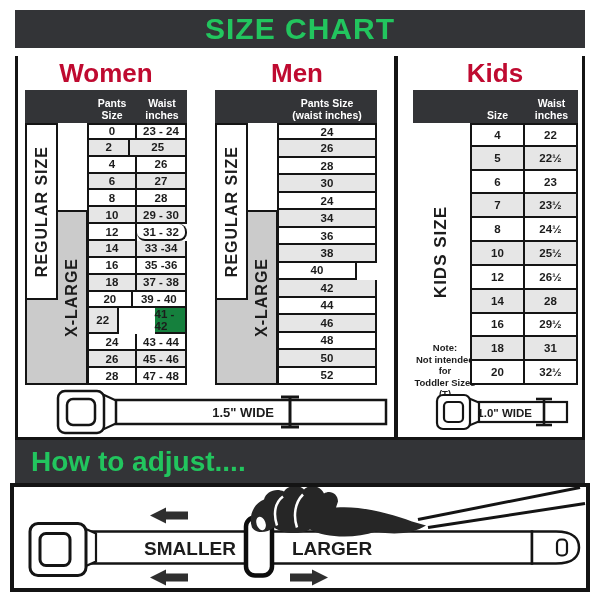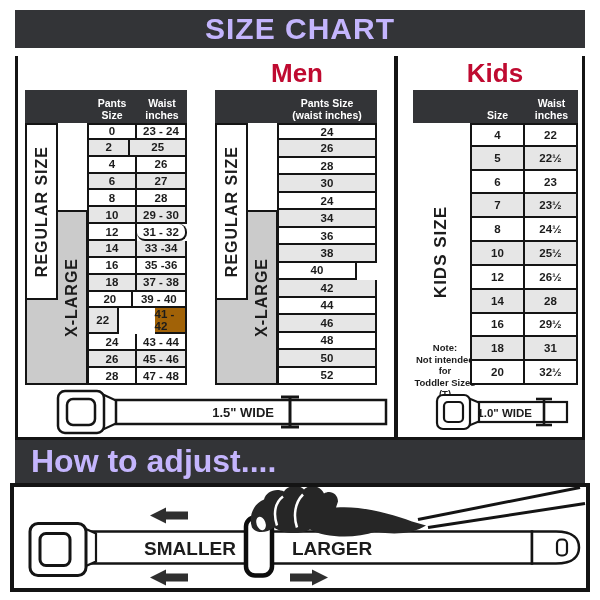--- a/index.html
+++ b/index.html
@@ -1,21 +1,21 @@
 <!DOCTYPE html>
 <html><head>
 <meta charset="utf-8">
 <style>
   html,body{margin:0;padding:0;background:#fff;}
   .page{position:relative;width:600px;height:600px;background:#fff;overflow:hidden;
         font-family:"Liberation Sans",sans-serif;font-weight:700;color:#1c1c1c;}
   .abs{position:absolute;box-sizing:border-box;}
-  .darkbar{background:#333437;color:#c4b5fd;display:flex;align-items:center;}
+  .darkbar{background:#333437;color:#22c55e;display:flex;align-items:center;}
   .main-title{justify-content:center;font-size:30px;letter-spacing:1px;}
-  .adjust-title{font-size:32px;padding-left:16px;}
+  .adjust-title{font-size:28px;padding-left:16px;}
   .panel{background:#fff;border:3px solid #141414;border-top:none;}
   .col-title{color:#bf0a30;font-size:26px;text-align:center;line-height:28px;}
   .thead{background:#333437;color:#fff;}
   .thead span{position:absolute;bottom:2px;text-align:center;font-size:10.5px;line-height:11.5px;white-space:pre-line;}
   .rows{display:flex;flex-direction:column;}
   .trow{flex:1;display:flex;}
   .tcell{box-sizing:border-box;display:flex;align-items:center;justify-content:center;
          border:2px solid #141414;border-top:none;font-size:11.5px;}
   .tcell + .tcell{border-left:none;}
   .trow:first-child .tcell{border-top:2px solid #141414;}
@@ -30,20 +30,21 @@
 <body>
 
 <div class="page">
 
   <div class="abs darkbar main-title" style="left:15px;top:10px;width:570px;height:38px;">SIZE CHART</div>
 
   <div class="abs panel" style="left:15px;top:56px;width:383px;height:384px;border-right-width:4px;"></div>
 
   <div class="abs panel" style="left:398px;top:56px;width:187px;height:384px;border-left:none;"></div>
 
+  <div class="abs col-title" style="left:25px;top:59px;width:162px;">Women</div>
   <div class="abs col-title" style="left:215px;top:59px;width:164px;">Men</div>
   <div class="abs col-title" style="left:410px;top:59px;width:170px;">Kids</div>
 
   <div class="abs" style="left:25px;top:90px;width:162px;height:295px;">
     <div class="abs thead" style="left:0;top:0;width:162px;height:33px;">
       <span style="left:62px;width:50px;">Pants Size</span>
       <span style="left:112px;width:50px;">Waist
 inches</span>
     </div>
     <div class="abs" style="left:0;top:120px;width:63px;height:175px;background:#cbcbcb;border:2px solid #141414;"></div>
@@ -93,21 +94,21 @@
         <div class="trow">
           <div class="tcell" style="width: 50px; background: rgb(230, 230, 230);">18</div>
           <div class="tcell" style="width: 50px; background: rgb(230, 230, 230);">37 - 38</div>
         </div>
         <div class="trow">
           <div class="tcell" style="width: 50px; background: rgb(255, 255, 255);">20</div>
           <div class="tcell" style="width: 60px; background: rgb(255, 255, 255);">39 - 40</div>
         </div>
         <div class="trow">
           <div class="tcell" style="width: 50px; background: rgb(230, 230, 230);">22</div>
-          <div class="tcell" style="width: 53px; background: #a16207; margin-left: 36px;">41 - 42</div>
+          <div class="tcell" style="width: 53px; background: #15803d; margin-left: 36px;">41 - 42</div>
         </div>
         <div class="trow">
           <div class="tcell" style="width: 50px; background: rgb(255, 255, 255);">24</div>
           <div class="tcell" style="width: 50px; background: rgb(255, 255, 255);">43 - 44</div>
         </div>
         <div class="trow">
           <div class="tcell" style="width: 50px; background: rgb(230, 230, 230);">26</div>
           <div class="tcell" style="width: 50px; background: rgb(230, 230, 230);">45 - 46</div>
         </div>
         <div class="trow">

